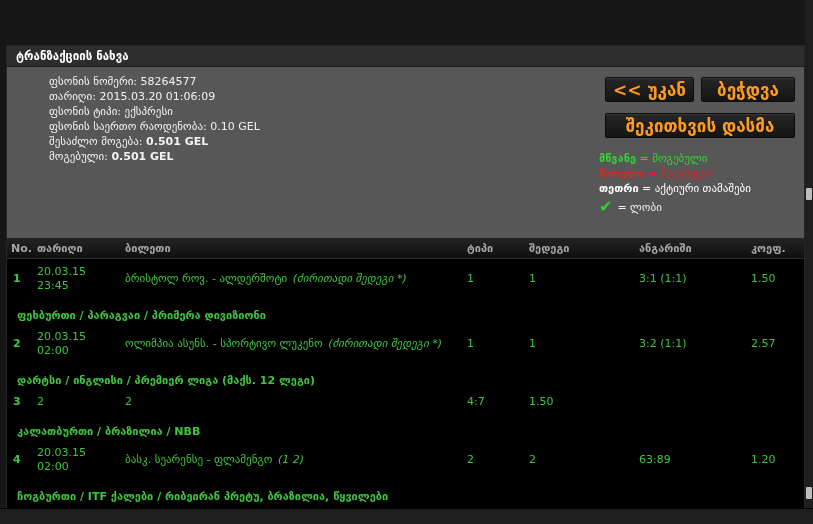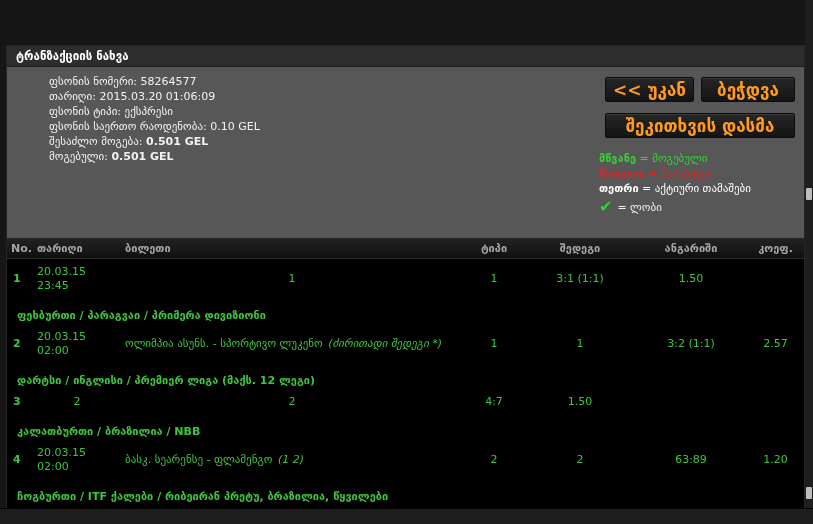--- a/index.html
+++ b/index.html
@@ -54,21 +54,21 @@
   .checkmark { color: #2fd32f; font-size: 16px; font-weight: bold; margin-right: 5px; line-height: 16px; }
   
   .table { background: #000000; height: 311px; font-size: 11px; overflow: hidden; }
   .thead {
     display: grid; grid-template-columns: 26px 88px 1fr 62px 110px 112px 57px;
     background: linear-gradient(#232323, #0f0f0f);
     color: #a6a6a6; font-weight: bold; height: 21px; align-items: center;
     border-bottom: 1px solid #2b2b2b;
   }
   .thead .h { padding: 0 4px; white-space: nowrap; }
-  .right { text-align: center; }
+  .right { text-align: left; }
   .group-row { color: #3fc53f; font-weight: bold; padding: 11px 0 2px 10px; }
   .bet-row {
     display: grid; grid-template-columns: 26px 88px 1fr 62px 110px 112px 57px;
     align-items: center; padding: 6px 0 5px; color: #3fc53f; line-height: 14px;
   }
   .bet-row .c { padding: 0 4px; }
   .bet-row .no { font-weight: bold; padding-left: 6px; }
   .bet-row .ticket { padding-right: 16px; }
   .market { font-style: italic; margin-left: 2px; }
   
@@ -142,20 +142,21 @@
       <div class="h right">ტიპი</div>
       <div class="h right">შედეგი</div>
       <div class="h right">ანგარიში</div>
       <div class="h right">კოეფ.</div>
     </div>
     <div>
 
   <div class="bet-row">
     <div class="c no">1</div>
     <div class="c">20.03.15 23:45</div>
+    <div class="c ticket"><span>ბრისტოლ როვ. - ალდერშოტი </span><span class="market">(ძირითადი შედეგი *)</span></div>
     <div class="c right">1</div>
     <div class="c right">1</div>
     <div class="c right">3:1 (1:1)</div>
     <div class="c right">1.50</div>
   </div>
 
   <div class="group-row">
     <span>ფეხბურთი / პარაგვაი / პრიმერა დივიზიონი</span>
   </div>
 

